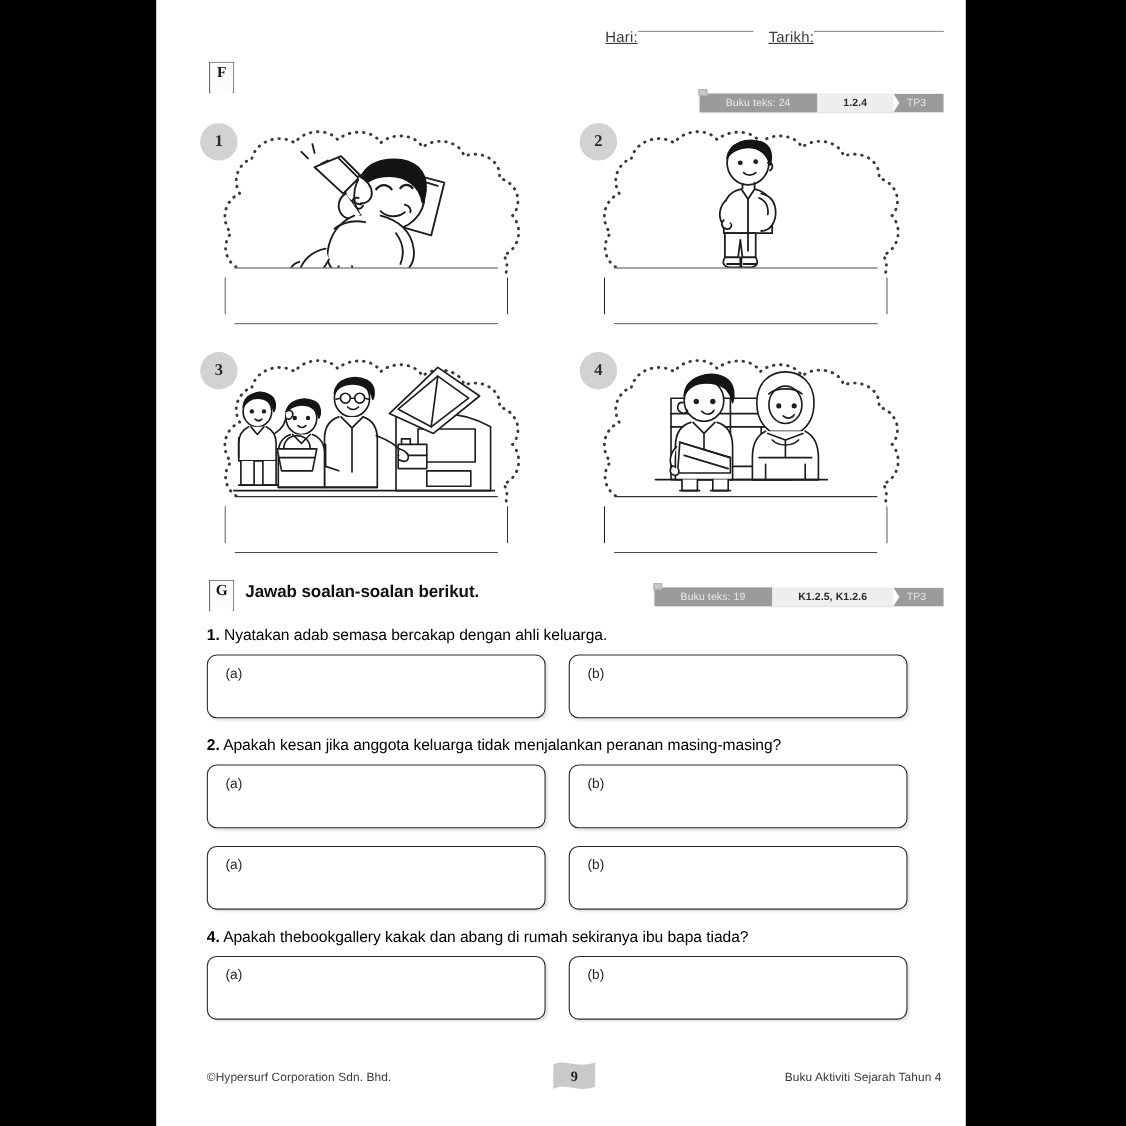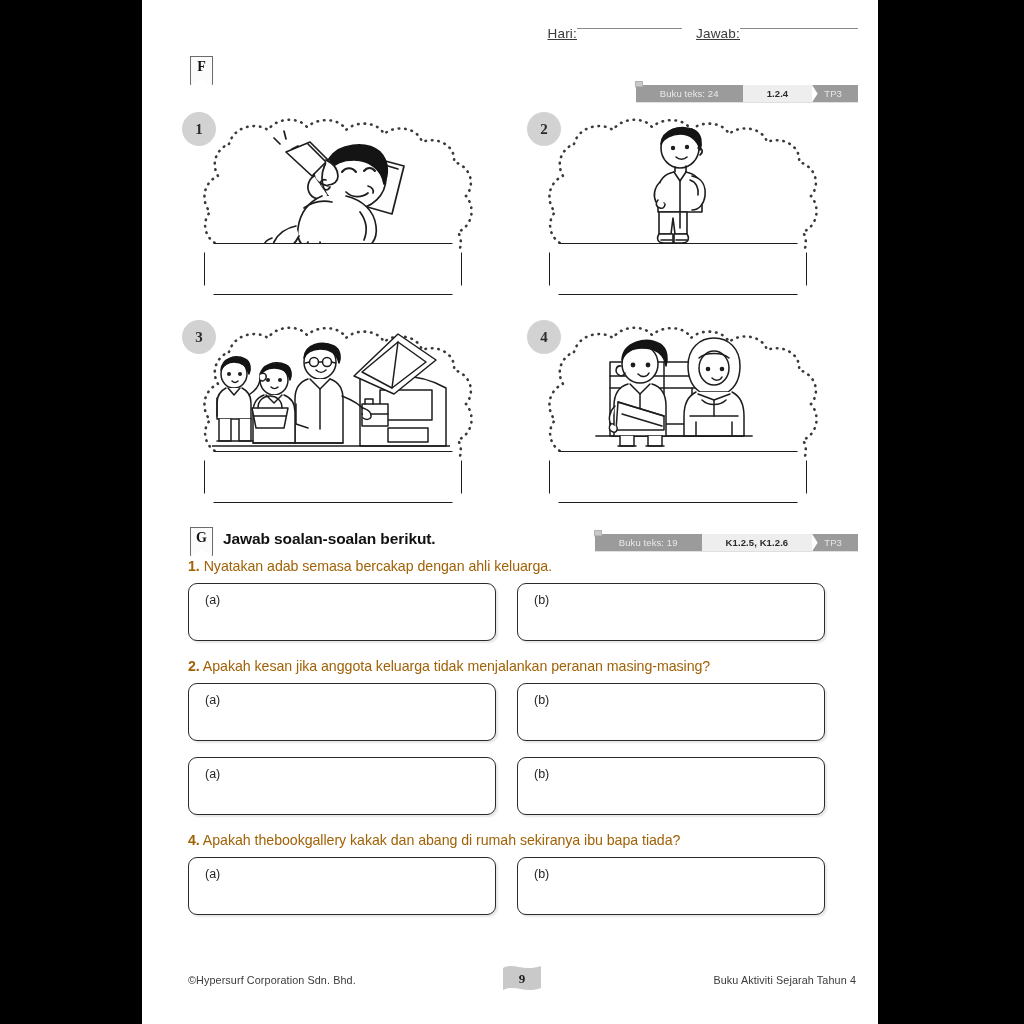--- a/index.html
+++ b/index.html
@@ -125,22 +125,22 @@
     color: rgba(255,255,255,0);
     -webkit-text-stroke: 1.6px rgba(140,140,140,.55);
     font-family: "Liberation Sans", sans-serif;
     white-space: nowrap;
   }
 
   
   .questions { position: absolute; left: 46px; top: 558px; width: 668px; }
   .q-block { margin-bottom: 16.5px; }
   .q-text {
-    font-size: 14.2px; color: #a16207; margin-bottom: 9px;
-    letter-spacing: -.05px; white-space: nowrap;
+    font-size: 14.2px; color: #000000; margin-bottom: 9px;
+    letter-spacing: -.05px; white-space: nowrap; margin-top: 12px;
   }
   .q-text .qnum { font-weight: bold; }
   .q-boxes { display: flex; gap: 21px; }
   .q-box {
     position: relative; width: 308px; height: 58px;
     border: 1.6px solid #2a2a2a; border-radius: 9px; background: #fff;
     box-shadow: 2px 2px 2px rgba(0,0,0,.10);
   }
   .q-box .sub {
     position: absolute; left: 16px; top: 9px;
@@ -176,21 +176,21 @@
 <div class="screen">
   <div class="page">
     <div class="page-inner">
 
       <div class="hdr-line">
         <div class="hdr-field">
           <span class="lbl">Hari:</span>
           <span class="hdr-rule"></span>
         </div>
         <div class="hdr-field">
-          <span class="lbl">Jawab:</span>
+          <span class="lbl">Tarikh:</span>
           <span class="hdr-rule wide"></span>
         </div>
       </div>
 
       <div class="section-head" style="top:56px;">
         <div class="pennant">
           <span>F</span>
         </div>
       </div>
 

